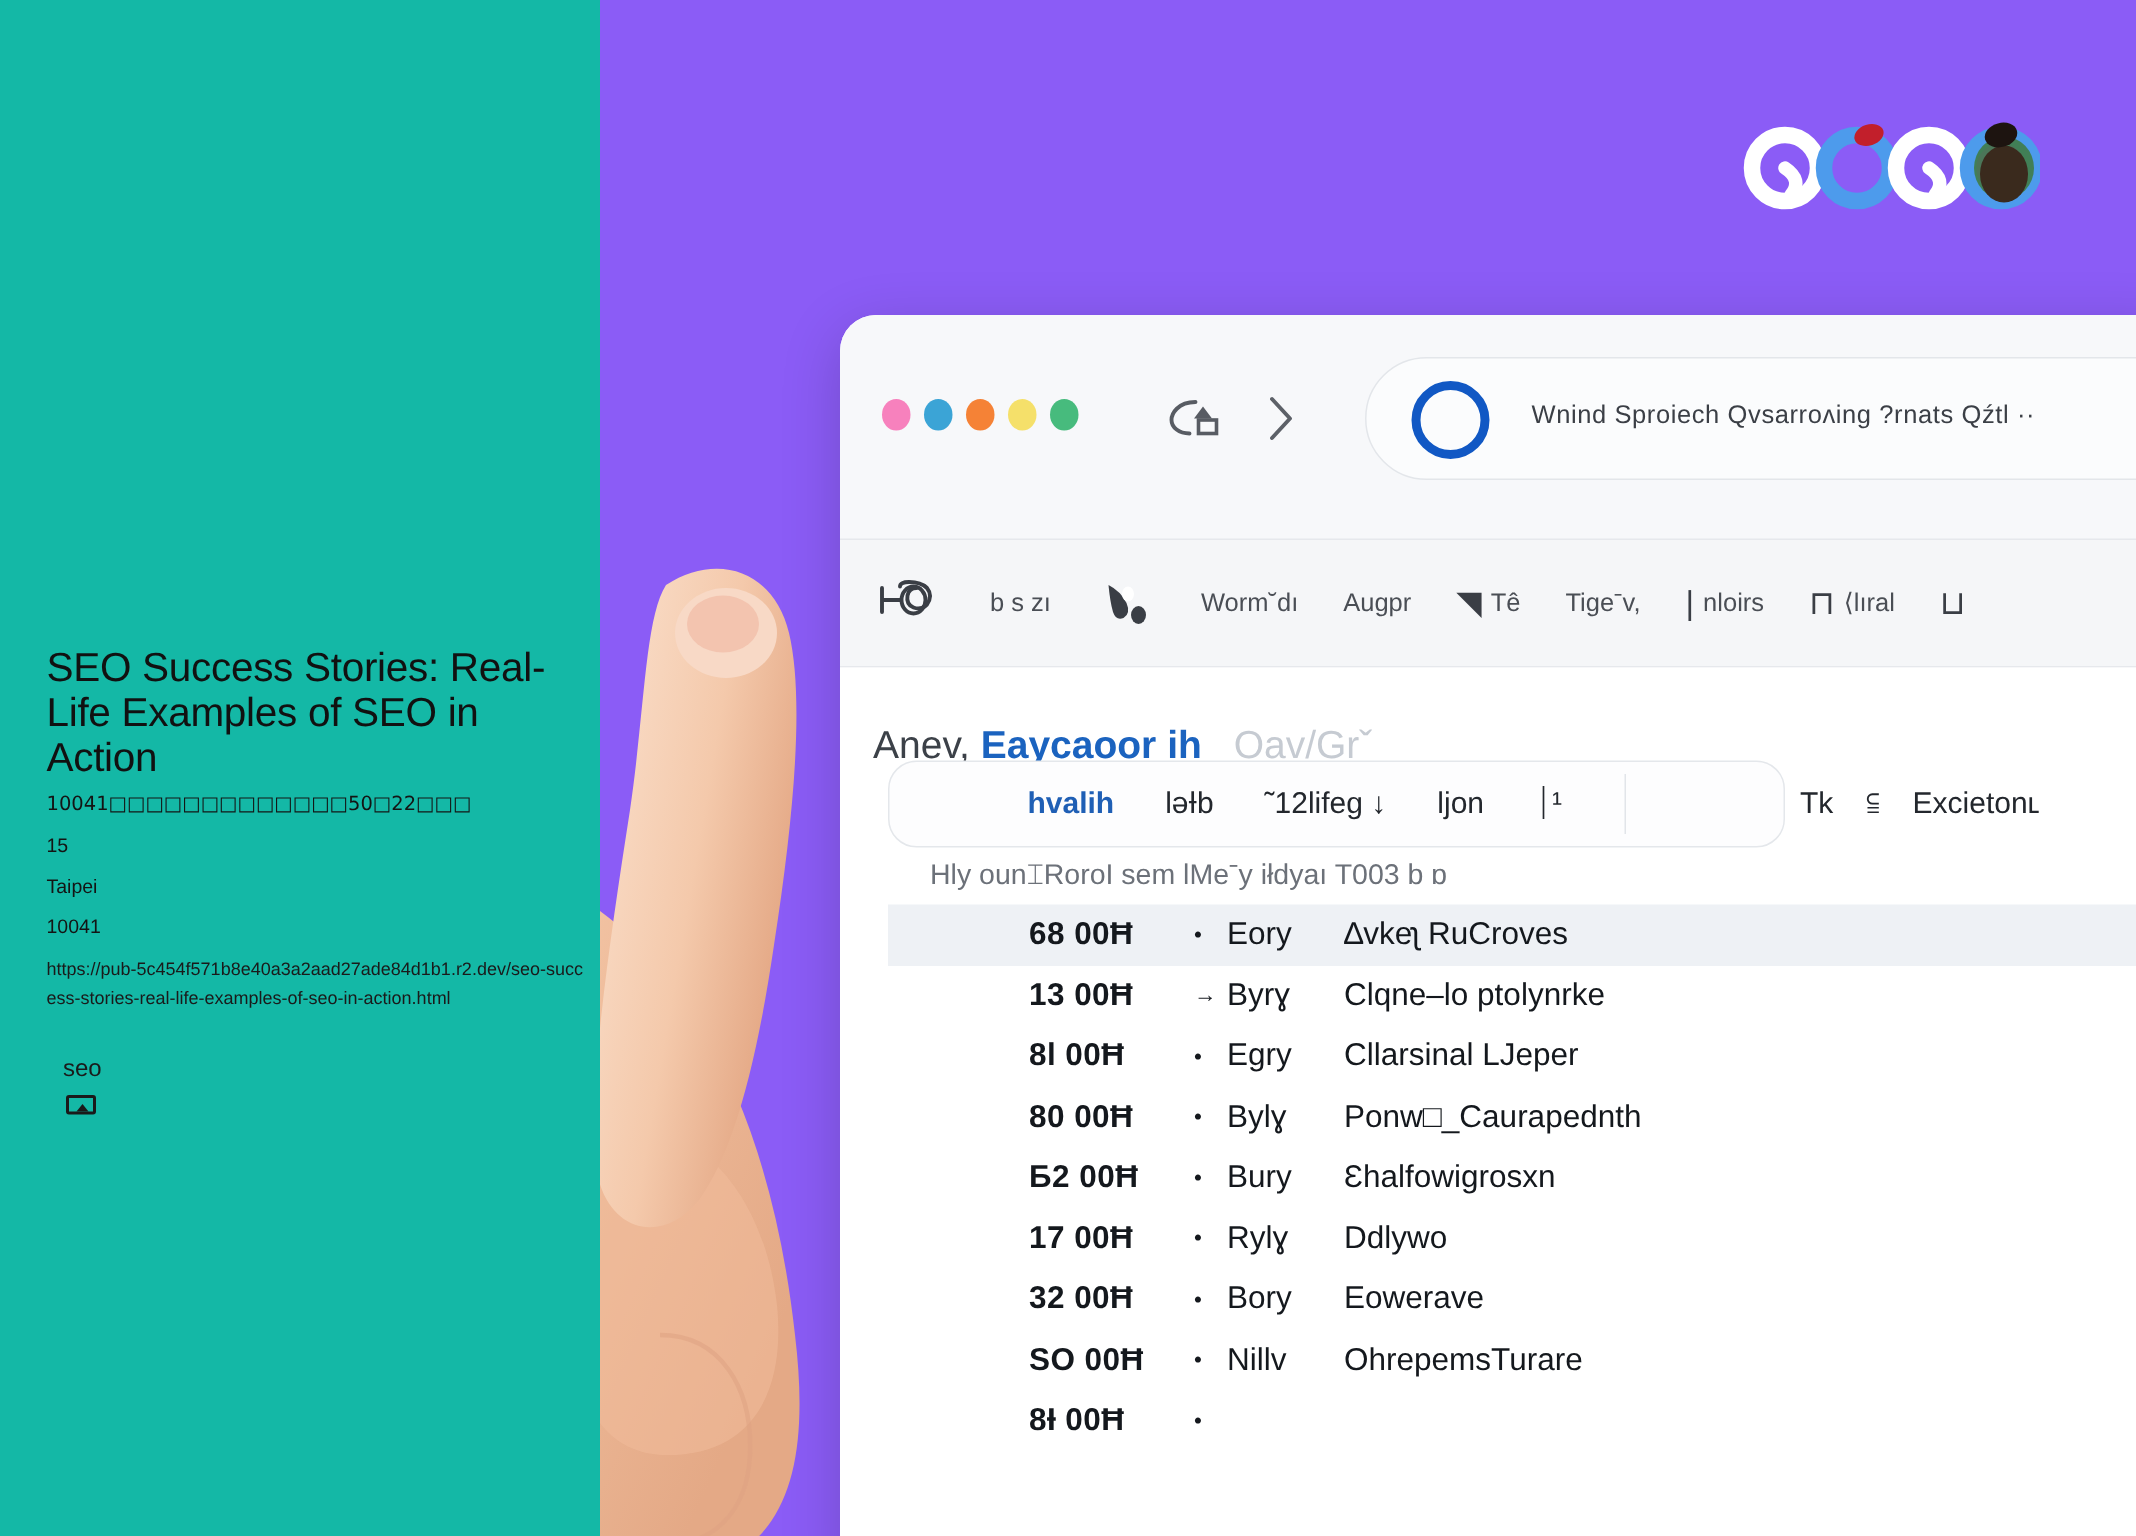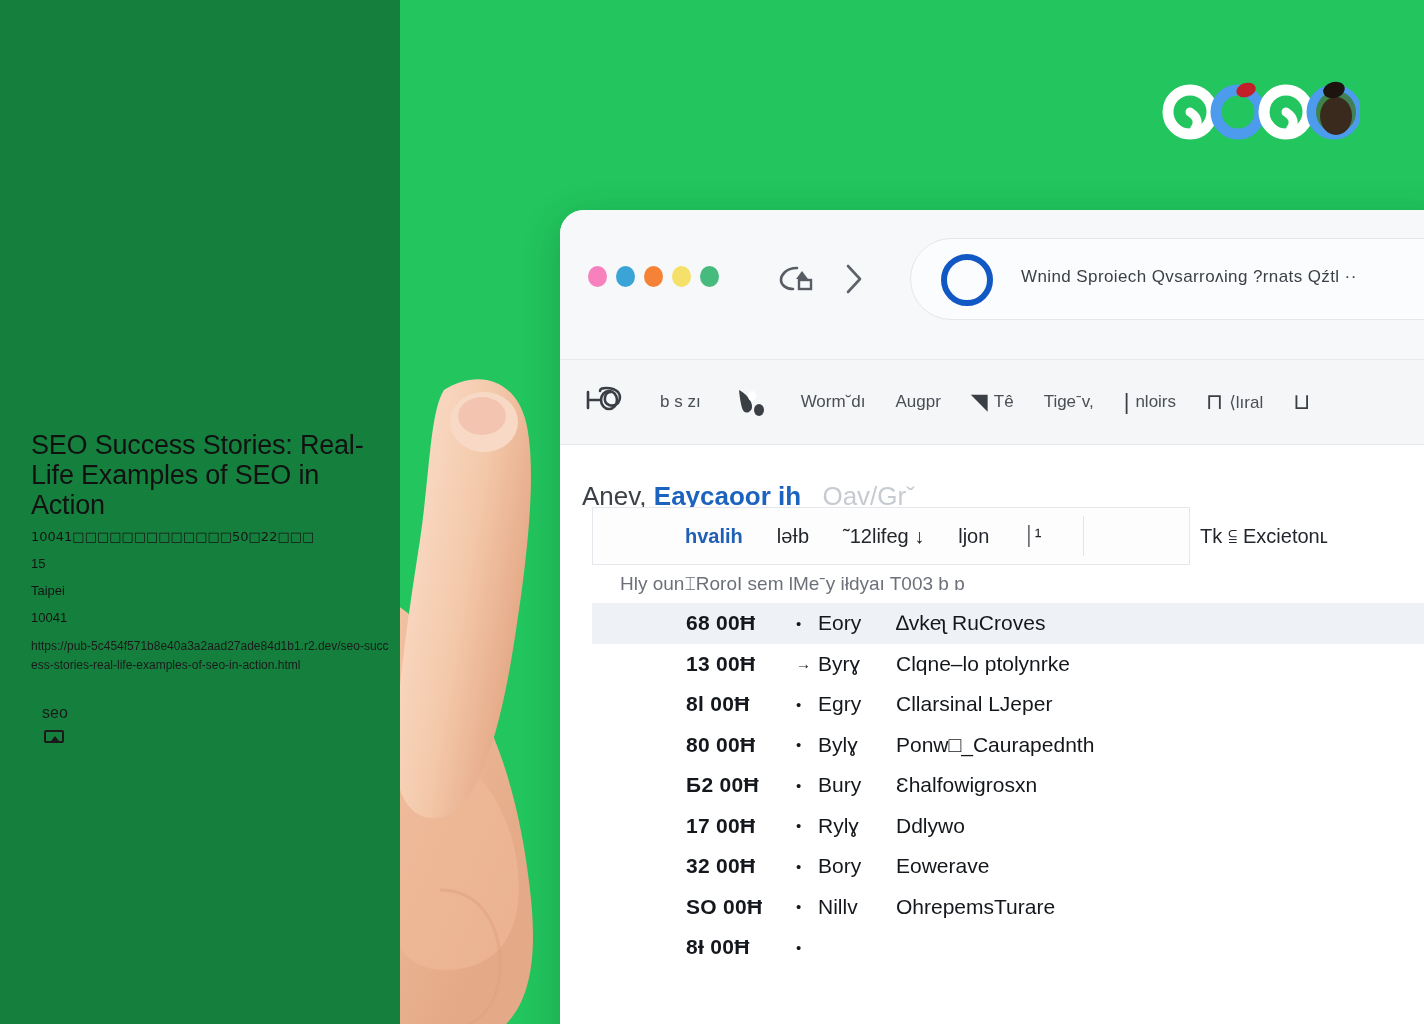--- a/index.html
+++ b/index.html
@@ -8,21 +8,21 @@
     font-family: "Liberation Sans", "DejaVu Sans", sans-serif;
     background: #0b52ad;
     position: relative;
   }
 
   
   #left-panel {
     position: absolute;
     left: 0; top: 0;
     width: 400px; height: 1024px;
-    background: #15803d;
+    background: #14b8a6;
     overflow: hidden;
   }
   #article-block {
     position: absolute;
     left: 31px;
     top: 430px;
     width: 362px;
   }
   #page-title {
     font-size: 27px;
@@ -75,21 +75,21 @@
     border-left: 4px solid transparent;
     border-right: 4px solid transparent;
     border-bottom: 5px solid #1a1a1a;
   }
 
   
   #stage {
     position: absolute;
     left: 400px; top: 0;
     width: 1024px; height: 1024px;
-    background: #22c55e;
+    background: #8b5cf6;
     overflow: hidden;
   }
 
   
   #brand-logo {
     position: absolute;
     right: 64px; top: 78px;
     width: 200px; height: 68px;
   }
 
@@ -186,41 +186,41 @@
   #content-heading .h-blue { color: #1b63bf; font-weight: 700; }
   #content-heading .h-mute { color: #c6cbd2; padding-left: 14px; }
 
   
   #filter-bar {
     position: absolute;
     left: 32px; top: 62px;
     width: 598px; height: 58px;
     background: #fdfdfe;
     border: 1px solid #e4e7eb;
-    border-radius: 0;
+    border-radius: 19px;
     display: flex;
     align-items: center;
     gap: 34px;
     padding-left: 92px;
     overflow: hidden;
   }
   .fb-item { font-size: 20px; color: #23272d; white-space: nowrap; }
   .fb-blue { color: #1f5fb5; font-weight: 600; }
   .fb-divider {
     width: 1px; height: 40px; background: #e2e5e9;
     margin-left: 8px;
   }
 
   #filter-bar-right {
     position: absolute;
     left: 640px; top: 62px;
     height: 58px;
     display: flex;
     align-items: center;
-    gap: 6px;
+    gap: 22px;
     white-space: nowrap;
     justify-content: flex-end;
   }
   .fbr-item { font-size: 20px; color: #23272d; }
 
   
   #sub-header {
     position: absolute;
     left: 60px; top: 128px;
     display: flex;

